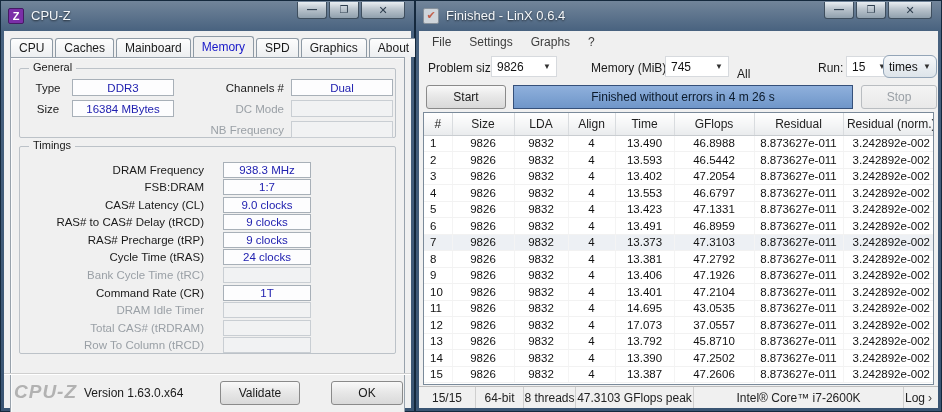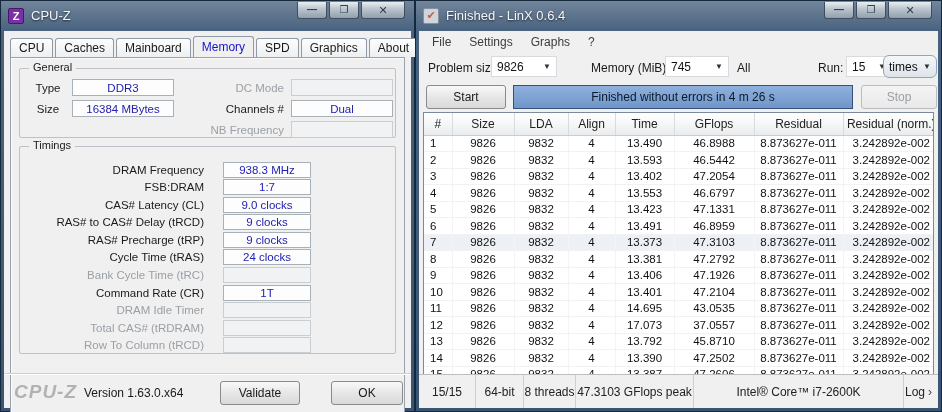--- a/index.html
+++ b/index.html
@@ -68,21 +68,21 @@
   .ok-btn { position:absolute; right:8px; top:7px; width:72px; height:24px; }
 
   
   .menubar { position:absolute; top:0; left:0; right:0; height:21px; display:flex;
     align-items:center; padding-left:4px; }
   .menu-item { padding:0 9px; font-size:12px; color:#3c3c3c; }
   .controls { position:absolute; top:21px; left:0; right:0; height:30px; }
   .ctl-label { position:absolute; font-size:12px; color:#1a1a1a; top:9px; }
   #lbl-problem { left:9px; }
   #lbl-memory { left:172px; }
-  #lbl-all { left:318px; }
+  #lbl-all { left:318px;margin-top:6px; }
   #lbl-run { left:399px; }
   .combo { position:absolute; top:4px; height:21px; background:#fff; border:1px solid #d7dade;
     display:flex; align-items:center; padding:0 5px; font-size:12px; color:#111; }
   .combo .arrow { margin-left:auto; font-size:8px; color:#303030; padding-left:5px; }
   #combo-size { left:72px; width:66px; }
   #combo-mem  { left:246px; width:64px; }
   #combo-run  { left:427px; width:46px; }
   #combo-times{ left:464px; top:3px; width:54px; height:23px; border:1px solid #93a5b8;
     border-radius:6px; background:linear-gradient(#f5f7f9,#dde4ea); }
   .btnrow { position:absolute; top:51px; left:0; right:0; height:30px; }
@@ -99,21 +99,21 @@
   col.c5{width:59px} col.c6{width:80px} col.c7{width:89px} col.c8{width:96px}
   thead th { height:22px; font-size:12px; font-weight:normal; color:#222;
     background:linear-gradient(#ffffff,#f3f4f5 60%,#e9ebed);
     border-right:1px solid #d9dcdf; border-bottom:1px solid #c9cdd1; }
   thead th:last-child { border-right:none; }
   tbody td { height:16.5px; font-size:11.5px; color:#111; text-align:center;
     border-bottom:1px solid #f2f2f2; border-right:1px solid #f4f4f4; padding:0; white-space:nowrap; }
   tbody td:first-child { text-align:left; padding-left:6px; }
   tbody td:last-child { border-right:none; }
   tr.highlight td { background:#edf0f4; }
-  .statusbar { position:absolute; left:0; right:0; bottom:0; height:34px; background:#f0f0f0;
+  .statusbar { position:absolute; left:0; right:0; bottom:0; height:22px; background:#f0f0f0;
     border-top:1px solid #bdbdbd; display:flex; align-items:stretch; font-size:12px; color:#222; }
   .status-seg { display:flex; align-items:center; justify-content:center;
     border-right:1px solid #cfcfcf; padding:0 4px; white-space:nowrap; }
   .status-seg:nth-of-type(1){ width:57px; }
   .status-seg:nth-of-type(2){ width:48px; }
   .status-seg:nth-of-type(3){ width:52px; }
   .status-seg:nth-of-type(4){ width:118px; }
   .status-seg:nth-of-type(5){ flex:1; }
   .log-seg { display:flex; align-items:center; justify-content:flex-end; gap:3px;
     width:34px; padding-right:6px; }
@@ -164,28 +164,28 @@
                 <span class="f-box">DDR3</span>
               </div>
 
               <div class="f-row">
                 <span class="f-label">Size</span>
                 <span class="f-box">16384 MBytes</span>
               </div>
             </div>
           <div class="gen-col gen-right">
 
+              <div class="f-row">
+                <span class="f-label">Channels #</span>
+                <span class="f-box">Dual</span>
+              </div>
+
               <div class="f-row disabled">
                 <span class="f-label">DC Mode</span>
                 <span class="f-box"></span>
-              </div>
-
-              <div class="f-row">
-                <span class="f-label">Channels #</span>
-                <span class="f-box">Dual</span>
               </div>
 
               <div class="f-row disabled">
                 <span class="f-label">NB Frequency</span>
                 <span class="f-box"></span>
               </div>
             </div>
         </div>
 
         <div class="groupbox" id="gb-timings">

